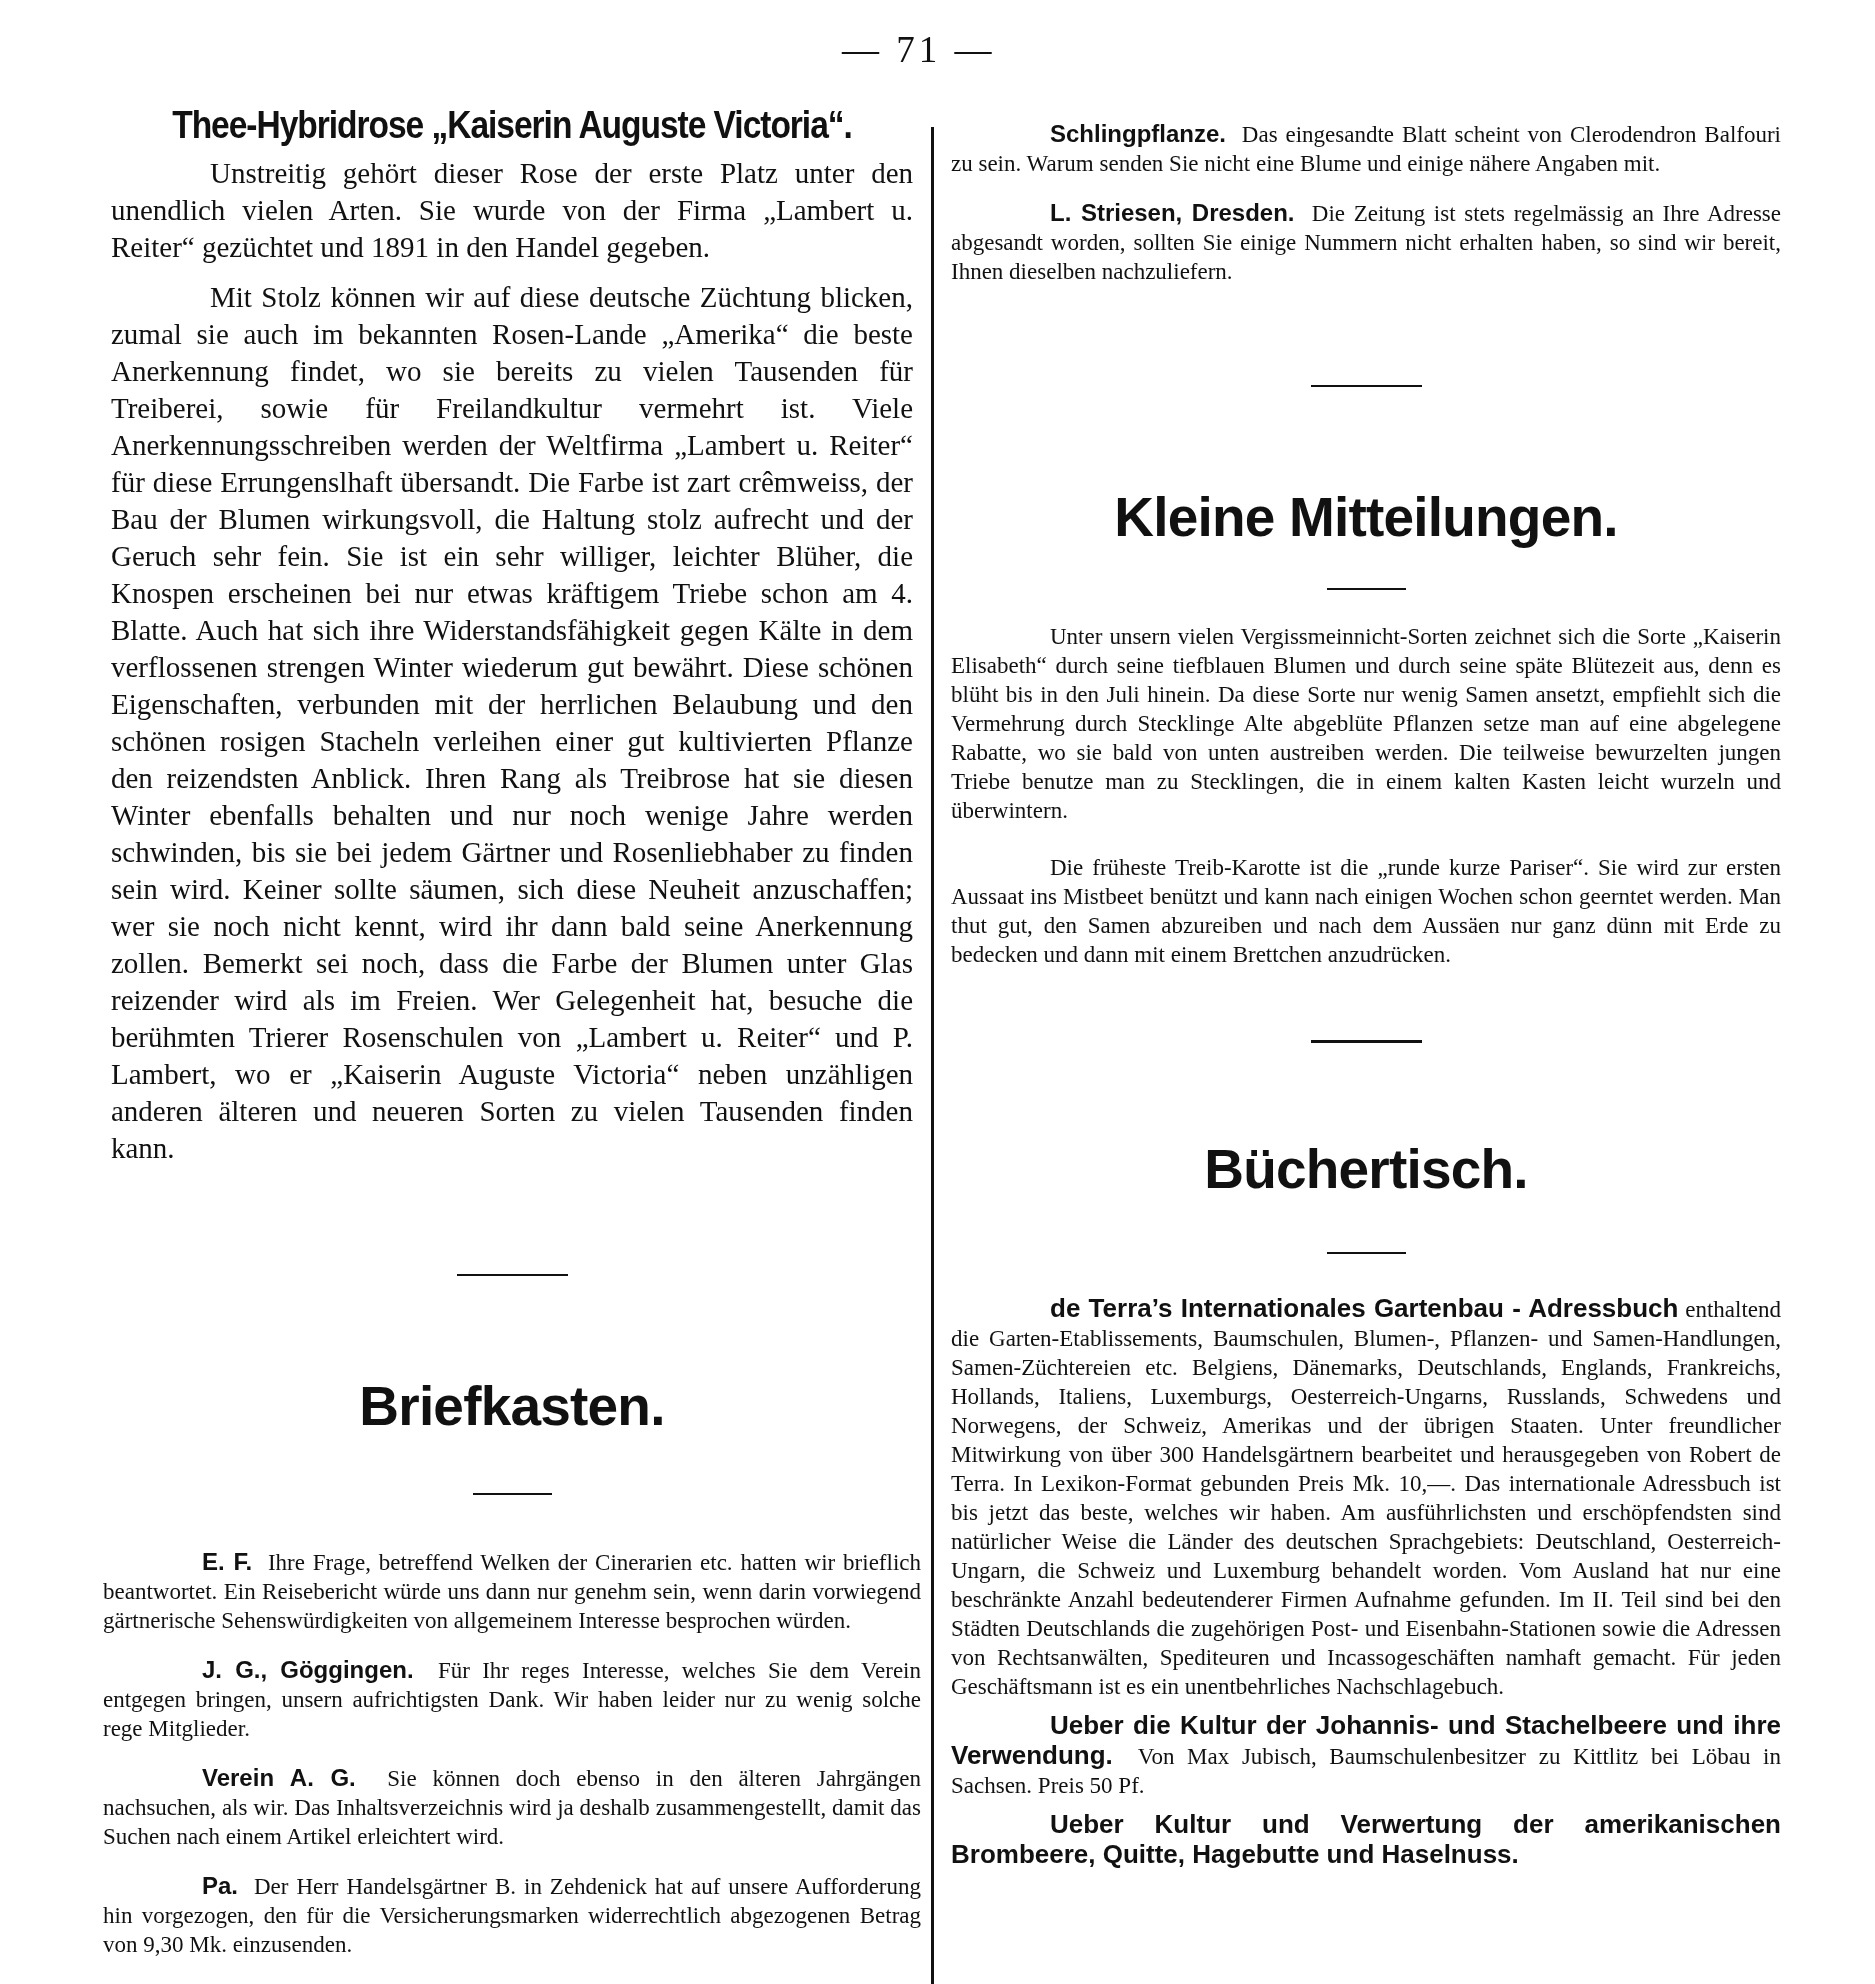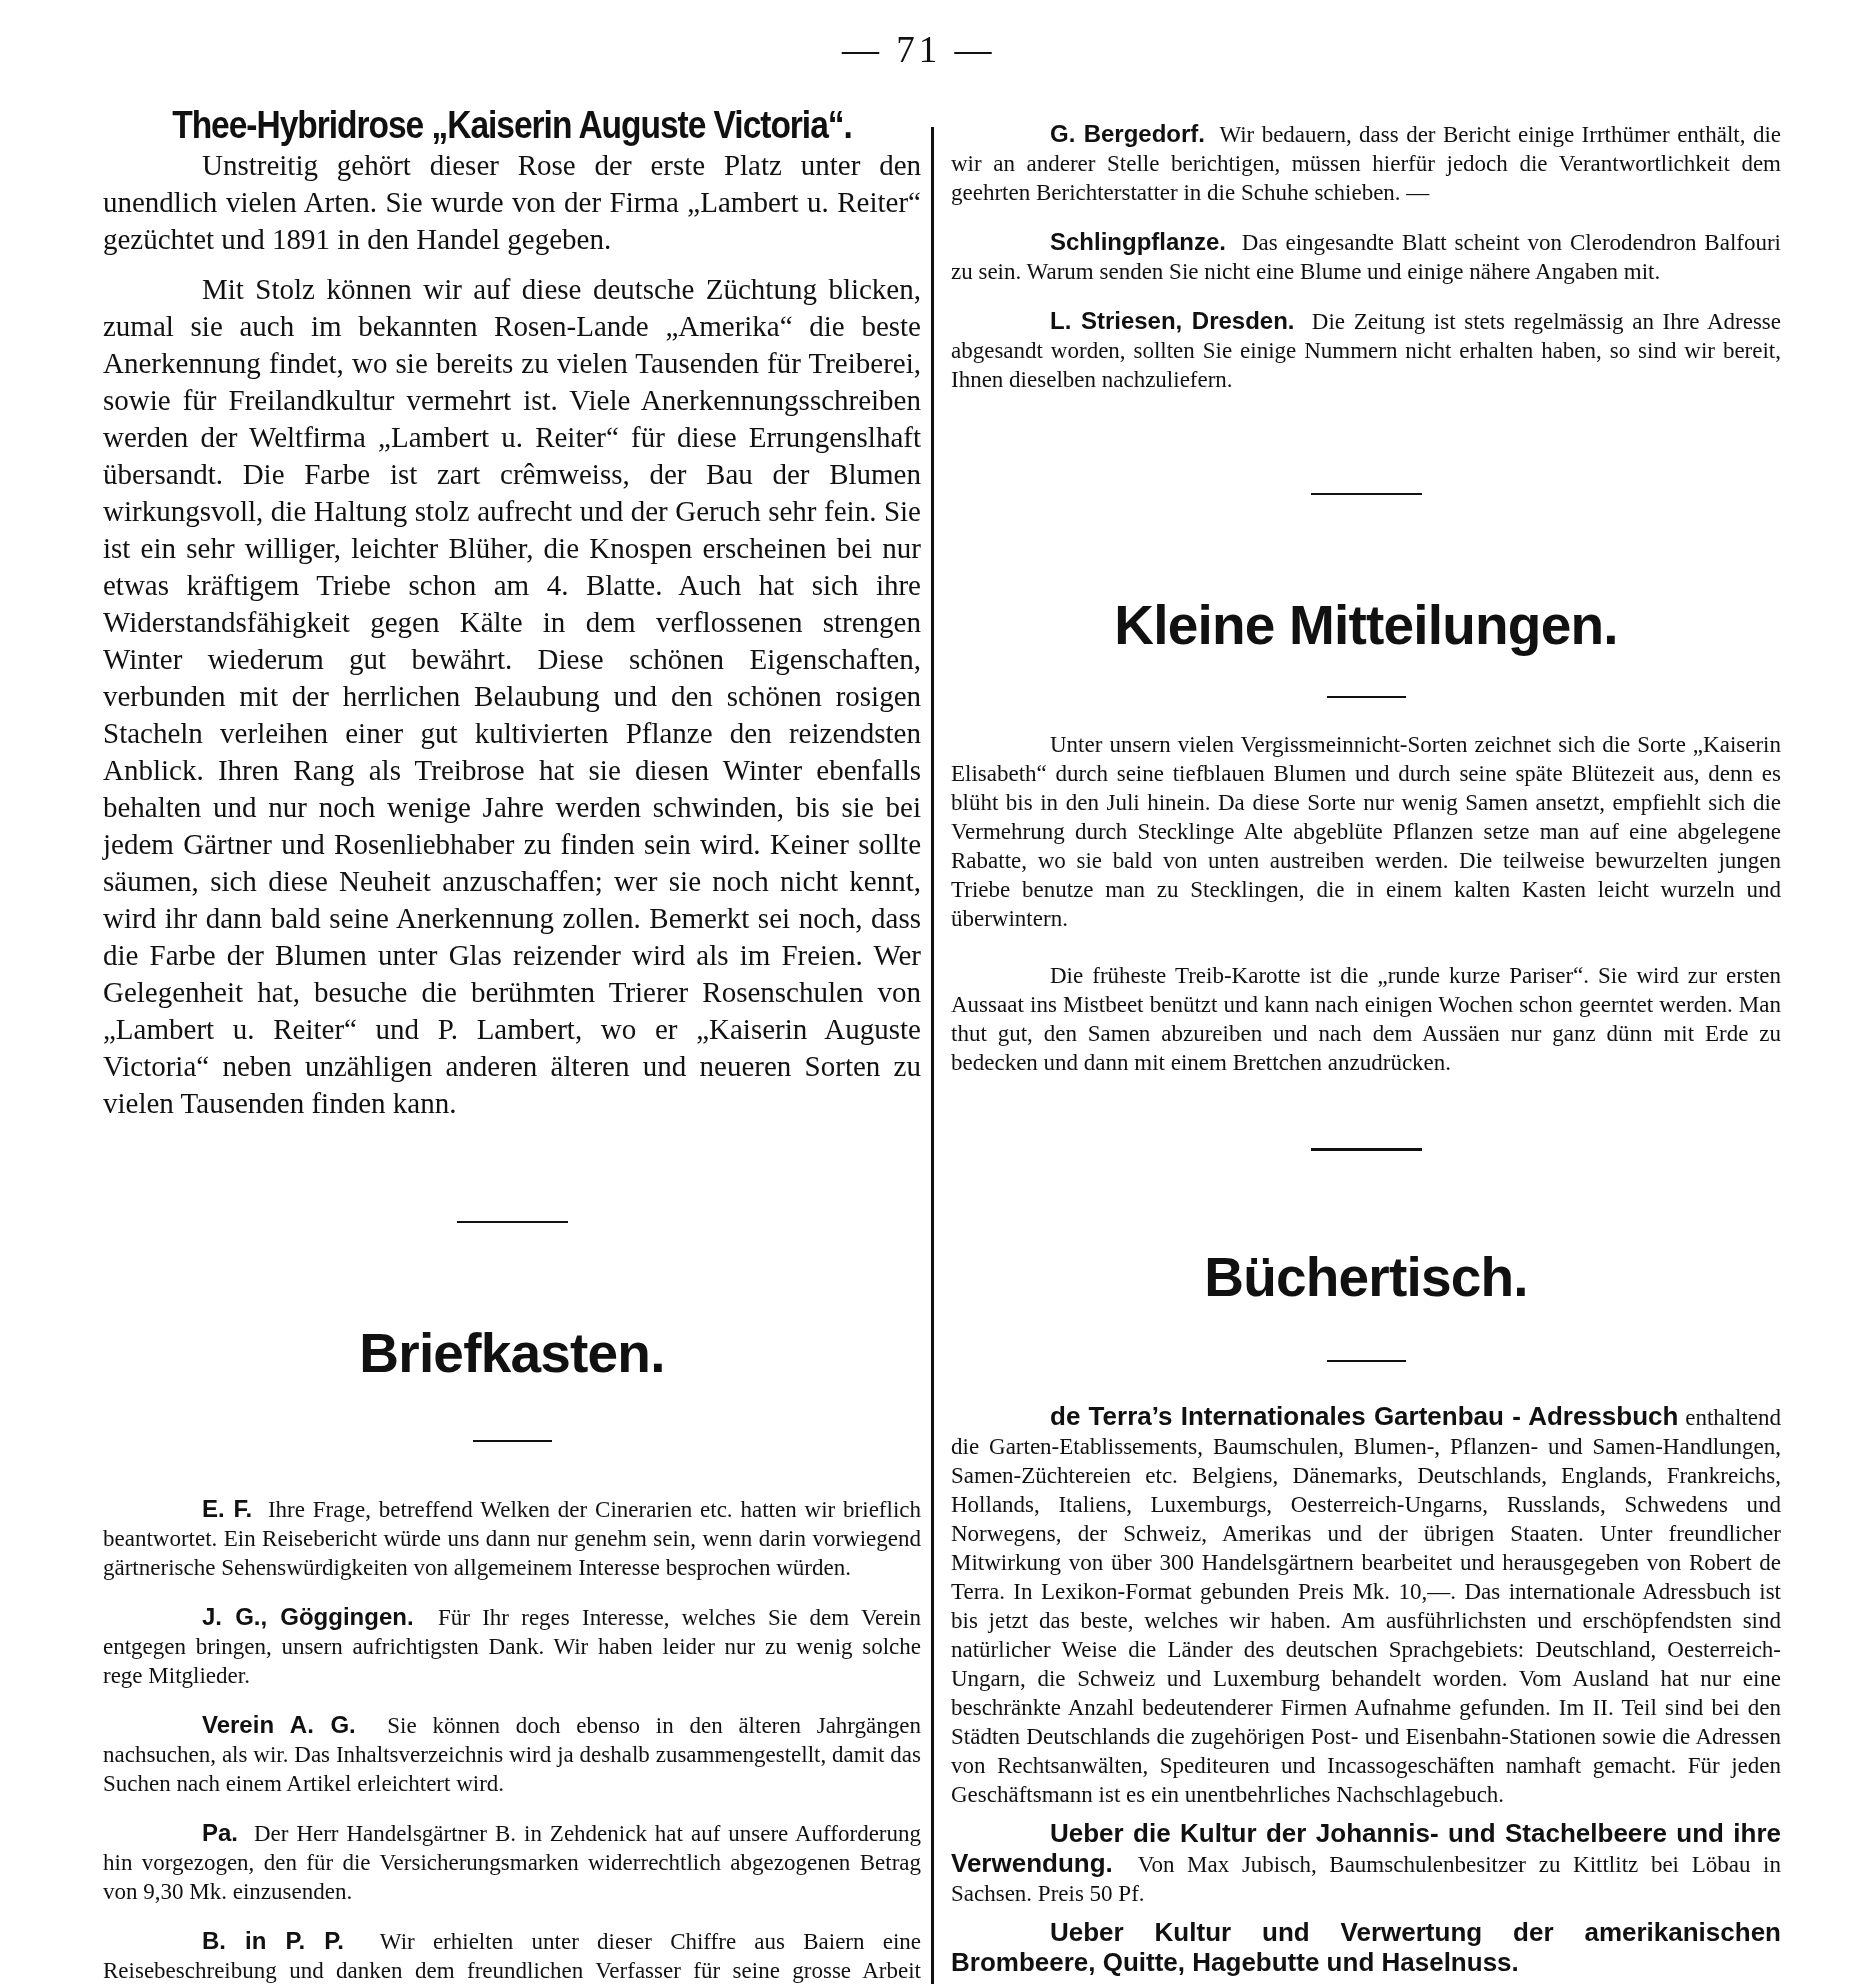--- a/index.html
+++ b/index.html
@@ -5,21 +5,21 @@
   html, body { margin:0; padding:0; background:#ffffff; }
   body { width:1876px; height:2626px; position:relative; overflow:hidden; color:#111; font-family:"Liberation Serif","DejaVu Serif",serif; }
   .pagenum { position:absolute; top:28px; left:842px; width:175px; text-align:left; font-size:37px; letter-spacing:4px; }
   .col { position:absolute; }
   .col-left { left:103px; width:818px; top:103px; }
   .col-right { left:951px; width:830px; top:119px; }
   .vrule { position:absolute; left:931px; top:127px; width:2.8px; height:2390px; background:#111; }
   .title-main { font-family:"Liberation Sans","DejaVu Sans",sans-serif; font-weight:bold; font-size:39px; text-align:center; letter-spacing:-1.2px; transform:scaleX(0.86); transform-origin:center; white-space:nowrap; margin:0; }
   .byline { text-align:center; font-size:24px; margin:16px 0 20px 0; }
   .body-lg { font-size:29px; line-height:37px; text-align:justify; margin:0; }
-  .body-lg p { margin:0; text-indent:99px; }
+  .body-lg p { margin:8px; text-indent:99px; }
   .body-lg p + p { margin-top:12.7px; }
   .short-rule { height:2.4px; background:#111; width:111px; margin:0 auto; }
   .section-title { font-family:"Liberation Sans","DejaVu Sans",sans-serif; font-weight:bold; font-size:55px; text-align:center; margin:7px; letter-spacing:-0.8px; }
   .body-sm { font-size:23px; line-height:29px; text-align:justify; margin:0; }
   .entry { margin:0; text-indent:99px; }
   .entry + .entry { margin-top:20px; }
   .lead { font-family:"Liberation Sans","DejaVu Sans",sans-serif; font-weight:bold; font-size:24px; }
   .subhead { font-family:"Liberation Sans","DejaVu Sans",sans-serif; font-weight:bold; font-size:24.6px; text-align:center; margin:0 0 8px 0; }
   .book + .book { margin-top:10.3px; }
   .book { margin:0; text-indent:99px; }
@@ -52,21 +52,20 @@
     <p class="entry"><span class="lead">E. F.</span>&nbsp; <span>Ihre Frage, betreffend Welken der Cinerarien etc. hatten wir brieflich beantwortet. Ein Reisebericht würde uns dann nur genehm sein, wenn darin vorwiegend gärtnerische Sehenswürdigkeiten von allgemeinem Interesse besprochen würden.</span></p>
     <p class="entry"><span class="lead">J. G., Göggingen.</span>&nbsp; <span>Für Ihr reges Interesse, welches Sie dem Verein entgegen bringen, unsern aufrichtigsten Dank. Wir haben leider nur zu wenig solche rege Mitglieder.</span></p>
     <p class="entry"><span class="lead">Verein A. G.</span>&nbsp; <span>Sie können doch ebenso in den älteren Jahrgängen nachsuchen, als wir. Das Inhaltsverzeichnis wird ja deshalb zusammengestellt, damit das Suchen nach einem Artikel erleichtert wird.</span></p>
     <p class="entry"><span class="lead">Pa.</span>&nbsp; <span>Der Herr Handelsgärtner B. in Zehdenick hat auf unsere Aufforderung hin vorgezogen, den für die Versicherungsmarken widerrechtlich abgezogenen Betrag von 9,30 Mk. einzusenden.</span></p>
     <p class="entry"><span class="lead">B. in P. P.</span>&nbsp; <span>Wir erhielten unter dieser Chiffre aus Baiern eine Reisebeschreibung und danken dem freundlichen Verfasser für seine grosse Arbeit bestens. Zum Abdruck in der Zeitung können wir dieselbe leider nicht verwerten; denn was Sie schreiben, weiss wohl jeder schon. Von Rom schreiben Sie z. B.: „Von Rom könnte ich nur wenig Interessantes berichten, ausser dem Dom, ein prachtvoller Bau“. Dass in Italien die Lorbeerbäume, Azaleen, Rododendron, Evonimus, überhaupt verschiedene anderen Pflanzen wild wachsen, scheint Sie in grosse Verwunderung gesetzt zu haben und Sie schreiben dann: „Mancher Krauterer wenn dorthin käme der würde ganze Wagenladungen zusammen machen, aus den Wäldern, und bei uns um ein Heidengeld verkaufen.“ Das hätten Sie nur thun sollen Bei künftigen Einsendungen geben Sie getrost Namen und Adresse an. Die zweite Arbeit wird sicher schon besser ausfallen.</span></p>
   </div>
 </div>
 
 <div class="col col-right">
   <div class="body-sm">
-    <p class="entry"><span class="lead">G. Bergedorf.</span>&nbsp; <span>Wir bedauern, dass der Bericht einige Irrthümer enthält, die wir an anderer Stelle berichtigen, müssen hierfür jedoch die Verantwortlichkeit dem geehrten Berichterstatter in die Schuhe schieben. —</span></p>
     <p class="entry"><span class="lead">Schlingpflanze.</span>&nbsp; <span>Das eingesandte Blatt scheint von Clerodendron Balfouri zu sein. Warum senden Sie nicht eine Blume und einige nähere Angaben mit.</span></p>
     <p class="entry"><span class="lead">L. Striesen, Dresden.</span>&nbsp; <span>Die Zeitung ist stets regelmässig an Ihre Adresse abgesandt worden, sollten Sie einige Nummern nicht erhalten haben, so sind wir bereit, Ihnen dieselben nachzuliefern.</span></p>
   </div>
 
   <div style="height:99px"></div>
   <div class="short-rule"></div>
   <div style="height:91px"></div>
 
   <h2 class="section-title">Kleine Mitteilungen.</h2>
   <div style="height:32px"></div>

